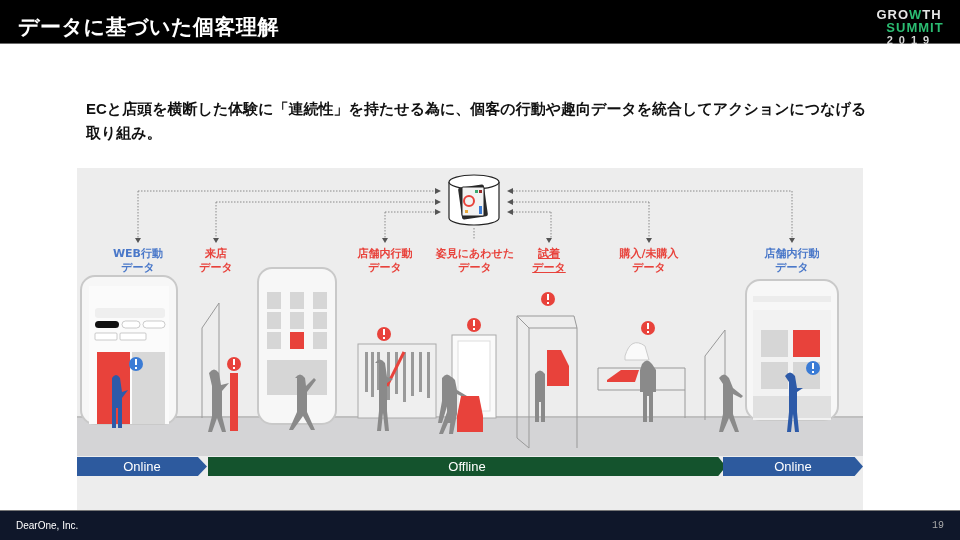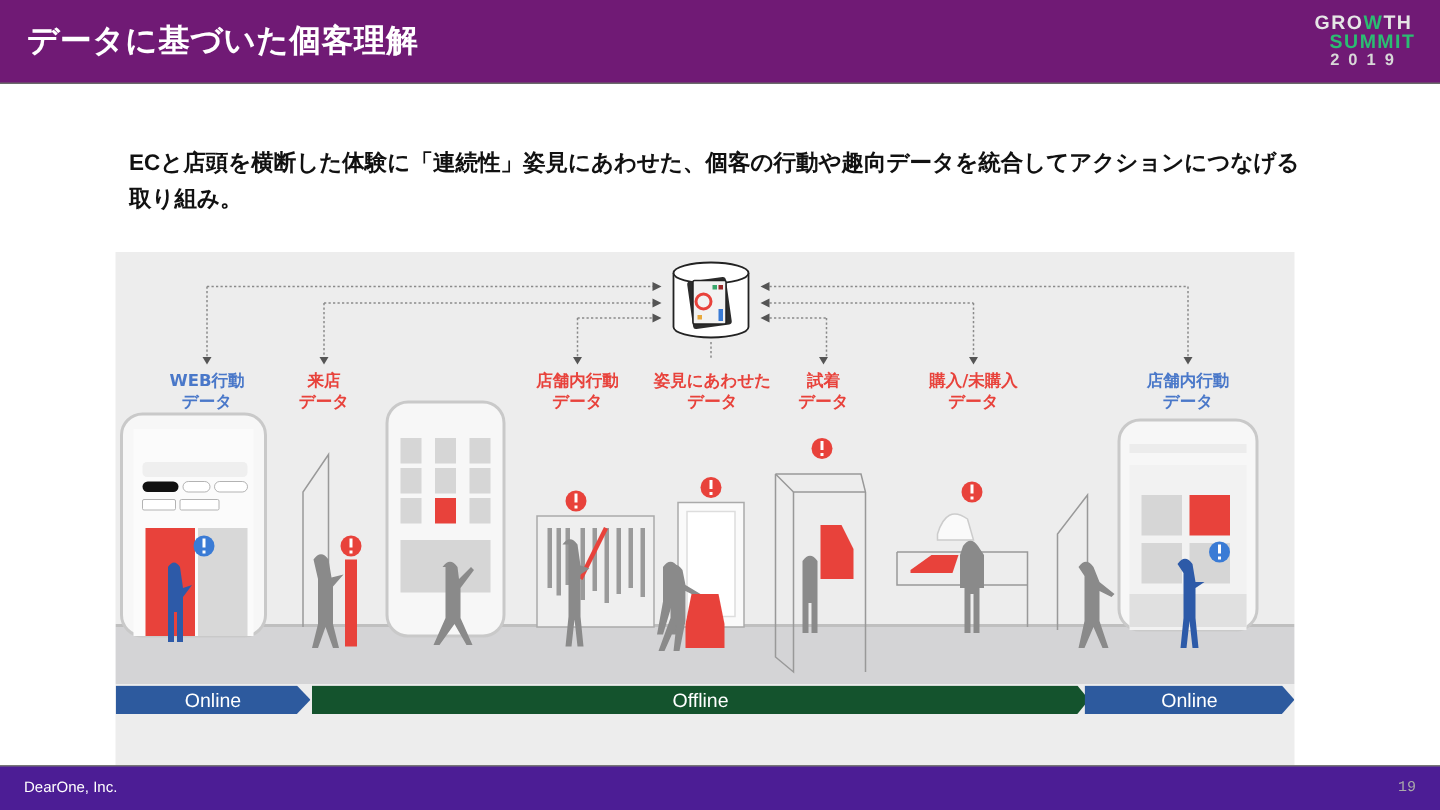--- a/index.html
+++ b/index.html
@@ -1,19 +1,19 @@
 <!DOCTYPE html>
 <html><head>
 <meta charset="utf-8">
 <style>
   * { box-sizing: border-box; margin: 0; padding: 0; }
   html, body { width: 960px; height: 540px; overflow: hidden; background: #ffffff; }
   body { position: relative; font-family: "DejaVu Sans", "Liberation Sans", sans-serif; }
 
-  .header { position: absolute; left: 0; top: 0; width: 960px; height: 56px; background: #701a75; border-bottom: 1px solid #6a6a6a; }
+  .header { position: absolute; left: 0; top: 0; width: 960px; height: 44px; background: #000000; border-bottom: 1px solid #6a6a6a; }
   .header-title { position: absolute; left: 18px; top: 13px; color: #ffffff; font-size: 21px; font-weight: bold; letter-spacing: 0.5px; }
   .logo { position: absolute; right: 16px; top: 8px; width: 70px; text-align: center; font-family: Liberation Sans, sans-serif; font-weight: bold; line-height: 13px; }
   .logo .l1 { color: #e6e6e6; font-size: 13px; letter-spacing: 1px; }
   .logo .l1 .w { color: #2bbd72; }
   .logo .l2 { color: #2bbd72; font-size: 13px; letter-spacing: 1px; margin-left: 12px; }
   .logo .l3 { color: #d8d8d8; font-size: 11px; letter-spacing: 6px; padding-left: 4px; }
 
   .lead { position: absolute; left: 86px; top: 97px; width: 790px; font-size: 15px; font-weight: bold; color: #111; line-height: 24px; font-family: "Liberation Sans", "DejaVu Sans", sans-serif; }
 
   .figure { position: absolute; left: 77px; top: 168px; width: 786px; height: 404px; background: #ededed; overflow: hidden; }
@@ -22,37 +22,37 @@
 
   .label { position: absolute; text-align: center; font-size: 11px; font-weight: bold; line-height: 14px; }
   .label.red { color: #e8423b; }
   .label.blue { color: #4a78c9; }
 
   .phase-bar { position: absolute; top: 289px; height: 19px; color: #fff; font-size: 13px; font-family: "Liberation Sans", sans-serif; display: flex; align-items: center; justify-content: center; }
   .phase-online-left { left: 0; width: 130px; background: #2d5a9e; clip-path: polygon(0 0, 93% 0, 100% 50%, 93% 100%, 0 100%); }
   .phase-offline { left: 131px; width: 518px; background: #14532d; clip-path: polygon(0 0, 98.5% 0, 100% 50%, 98.5% 100%, 0 100%); }
   .phase-online-right { left: 646px; width: 140px; background: #2d5a9e; clip-path: polygon(0 0, 94% 0, 100% 50%, 94% 100%, 0 100%); }
 
-  .footer { position: absolute; left: 0; top: 510px; width: 960px; height: 30px; background: #4c1d95; border-top: 1px solid #777; }
+  .footer { position: absolute; left: 0; top: 510px; width: 960px; height: 30px; background: #0f172a; border-top: 1px solid #777; }
   .footer-company { position: absolute; left: 16px; top: 9px; color: #fff; font-size: 10px; font-family: "Liberation Sans", sans-serif; }
   .footer-page { position: absolute; right: 16px; top: 9px; color: #aaa; font-size: 10px; font-family: Liberation Mono, monospace; }
 </style>
 </head>
 <body>
 
 <div class="header">
   <div class="header-title">データに基づいた個客理解</div>
   <div class="logo">
     <div class="l1"><span>GRO</span><span class="w">W</span><span>TH</span></div>
     <div class="l2">SUMMIT</div>
     <div class="l3">2019</div>
   </div>
 </div>
 
-<div class="lead">ECと店頭を横断した体験に「連続性」姿見にあわせた、個客の行動や趣向データを統合してアクションにつなげる取り組み。</div>
+<div class="lead">ECと店頭を横断した体験に「連続性」を持たせる為に、個客の行動や趣向データを統合してアクションにつなげる取り組み。</div>
 
 <div class="figure">
   <div class="wall-line"></div>
   <div class="floor"></div>
 
   <svg width="786" height="312" style="position:absolute;left:0;top:0;">
     <g stroke="#8a8a8a" stroke-width="1" stroke-dasharray="1.5,1.5" fill="none">
       <path d="M61 23 H360 M61 23 V70"></path>
       <path d="M139 34 H360 M139 34 V70"></path>
       <path d="M308 44 H360 M308 44 V70"></path>
@@ -204,21 +204,21 @@
     <div>データ</div>
   </div>
   <div class="label red" style="left:268px;top:79px;width:80px;">
     <div>店舗内行動</div>
     <div>データ</div>
   </div>
   <div class="label red" style="left:350px;top:79px;width:96px;">
     <div>姿見にあわせた</div>
     <div>データ</div>
   </div>
-  <div class="label red" style="left:442px;top:79px;width:60px;">
+  <div class="label red" style="left:442px;top:79px;width:60px;text-decoration:underline;">
     <div>試着</div>
     <div>データ</div>
   </div>
   <div class="label red" style="left:527px;top:79px;width:90px;">
     <div>購入/未購入</div>
     <div>データ</div>
   </div>
   <div class="label blue" style="left:670px;top:79px;width:90px;">
     <div>店舗内行動</div>
     <div>データ</div>

